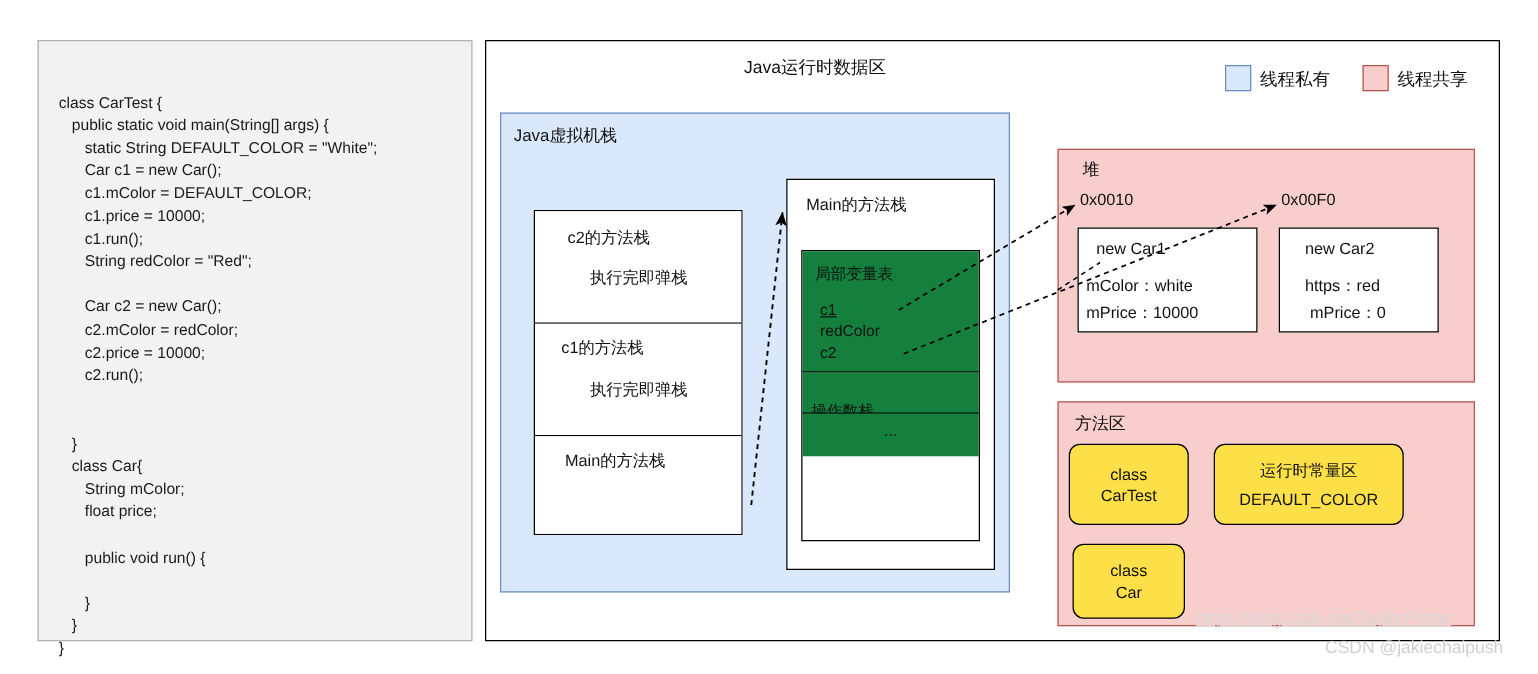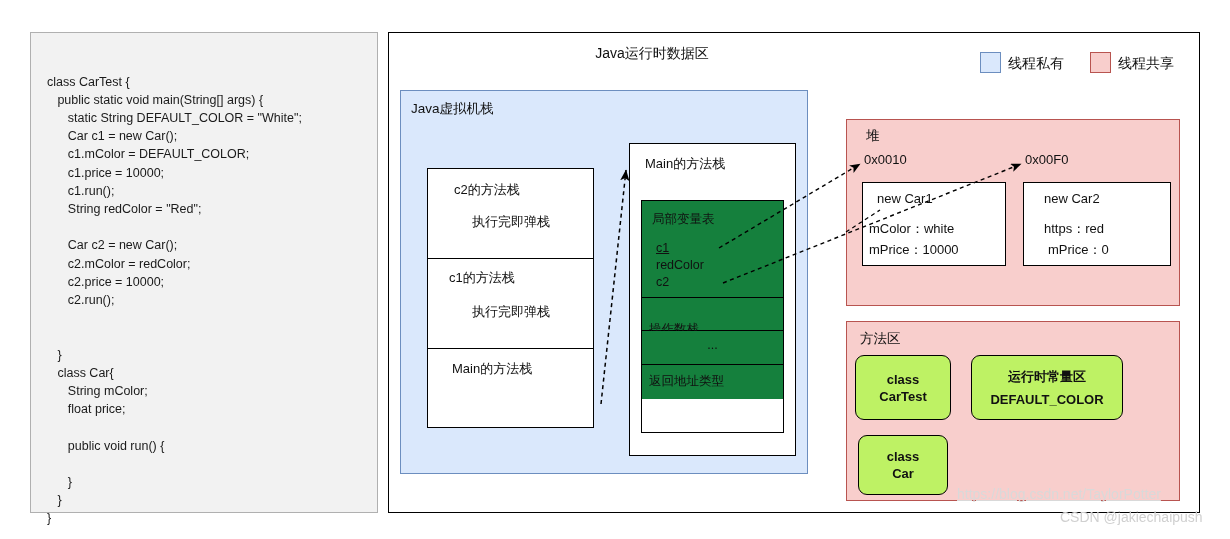--- a/index.html
+++ b/index.html
@@ -89,35 +89,35 @@
     background:#f8cecc;border:1.3px solid #b85450;box-sizing:border-box;
   }
   #heap-label{left:866px;top:127px;font-size:13.5px;color:#111;}
   .addr{position:absolute;font-size:13px;color:#111;text-align:center;}
   #addr-0x0010{left:864px;top:152px;}
   #addr-0x00F0{left:1025px;top:152px;}
   .obj-box{
     position:absolute;background:#fff;border:1.3px solid #000;box-sizing:border-box;
   }
   #obj-car1{left:862px;top:182px;width:144px;height:84px;}
-  #obj-car2{left:1023px;top:182px;width:148px;height:84px;}
+  #obj-car2{left:1023px;top:182px;width:128px;height:84px;}
   .obj-title{position:absolute;font-size:13px;color:#111;}
   .obj-field{position:absolute;font-size:13px;color:#111;}
 
   
   #method-area-box{
     left:846px;top:321px;width:334px;height:180px;
     background:#f8cecc;border:1.3px solid #b85450;box-sizing:border-box;
   }
   #method-area-label{left:860px;top:330px;font-size:13.5px;color:#111;}
   .rbox{
-    position:absolute;background:#bef264;border:1.3px solid #000;
+    position:absolute;background:#fde047;border:1.3px solid #000;
     border-radius:9px;box-sizing:border-box;
     display:flex;flex-direction:column;align-items:center;justify-content:center;
-    font-size:13px;color:#111;line-height:17px;text-align:center;font-weight:bold;
+    font-size:13px;color:#111;line-height:17px;text-align:center;
   }
   #class-cartest{left:855px;top:355px;width:96px;height:65px;}
   #class-car{left:858px;top:435px;width:90px;height:60px;}
   #runtime-const-pool{left:971px;top:355px;width:152px;height:65px;}
   #runtime-const-pool .rbox-line1{margin-bottom:6px;}
 
   
   #wm-url{
     left:957px;top:486px;font-size:14px;color:#d9d9d9;
     text-decoration:underline;
@@ -195,23 +195,20 @@
     <div class="lvt-var" style="top:40px;text-decoration:underline;">c1</div>
     <div class="lvt-var" style="top:57px;">redColor</div>
     <div class="lvt-var" style="top:74px;">c2</div>
   </div>
   <div class="mrow" style="height:33px;">
     <div class="mrow-label" style="top:23px;">操作数栈</div>
   </div>
   <div class="mrow" style="height:34px;">
     <div class="mrow-center" style="top:7px;">...</div>
   </div>
-  <div class="mrow" style="height:34px;">
-    <div class="mrow-label" style="top:8px;">返回地址类型</div>
-  </div>
 </div>
 
 <div class="abs" id="heap-box"></div>
 <div class="abs" id="heap-label">堆</div>
 <div class="abs addr" id="addr-0x0010">0x0010</div>
 <div class="abs addr" id="addr-0x00F0">0x00F0</div>
 
 <div class="obj-box" id="obj-car1">
   <div class="obj-title" style="left:14px;top:8px;">new Car1</div>
   <div class="obj-field" style="left:6px;top:37px;">mColor：white</div>

